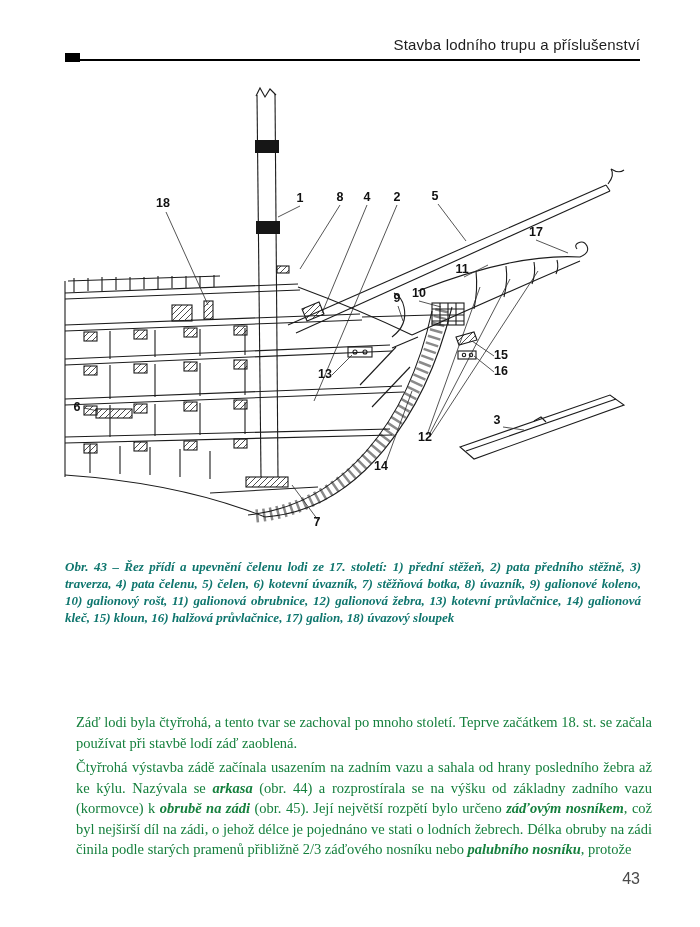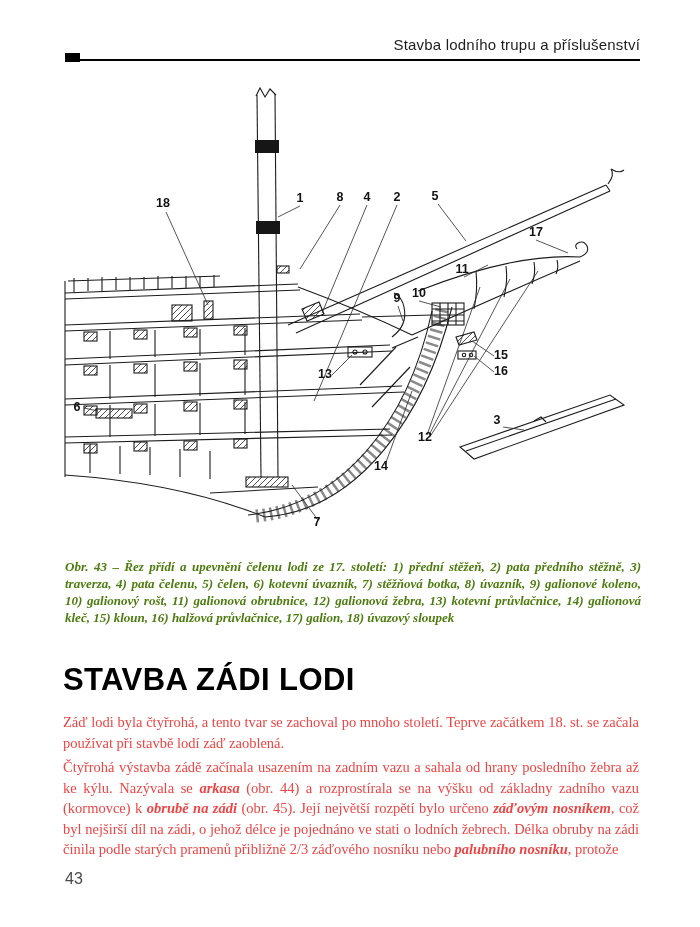--- a/index.html
+++ b/index.html
@@ -20,36 +20,36 @@
   }
   .head-rule-mark {
     position:absolute; left:0; top:-6px; width:15px; height:9px;
     background:#000; display:block;
   }
   .figure { position:absolute; left:60px; top:85px; width:580px; height:470px;font-weight:bold; }
   .fig-svg { width:580px; height:470px; display:block; }
   .caption {
     position:absolute; left:65px; top:558px; width:576px;
     font-family:"Liberation Serif", serif; font-weight:bold; font-style:italic;
-    font-size:13px; line-height:1.32; text-align:justify; color:#4d7c0f;
+    font-size:13px; line-height:1.32; text-align:justify; color:#0f766e;
   }
   .section-heading {
     position:absolute; left:63px; top:662px;
     font-family:"Liberation Sans", sans-serif; font-weight:bold;
     font-size:31px; letter-spacing:0.4px; color:#000;
   }
   .para {
-    position:absolute; left:63px; width:576px;
-    font-size:14.5px; line-height:1.42; text-align:justify; color:#ef4444;
+    position:absolute; left:76px; width:576px;
+    font-size:14.5px; line-height:1.42; text-align:justify; color:#15803d;
   }
   .para-1 { top:712px; }
   .para-2 { top:757px; }
   .bi { font-weight:bold; font-style:italic;margin-top:17px; }
   .page-number {
-    position:absolute; top:870px; left:65px; width:575px; text-align:left;
+    position:absolute; top:870px; left:65px; width:575px; text-align:right;
     font-family:"Liberation Sans", sans-serif; font-size:16px; color:#4a4a4a;
   }
 </style>
 </head>
 <body>
 
 <div class="page">
 
   <div class="running-head">
     <span>Stavba lodního trupu a příslušenství</span>
@@ -203,21 +203,20 @@
         <text x="437" y="339">3</text>
         <text x="365" y="356">12</text>
         <text x="321" y="385">14</text>
         <text x="257" y="441">7</text>
       </g>
     </svg>
   </div>
 
   <p class="caption">Obr. 43 – Řez přídí a upevnění čelenu lodi ze 17. století: 1) přední stěžeň, 2) pata předního stěžně, 3) traverza, 4) pata čelenu, 5) čelen, 6) kotevní úvazník, 7) stěžňová botka, 8) úvazník, 9) galionové koleno, 10) galionový rošt, 11) galionová obrubnice, 12) galionová žebra, 13) kotevní průvlačnice, 14) galionová kleč, 15) kloun, 16) halžová průvlačnice, 17) galion, 18) úvazový sloupek</p>
 
-  <h1 class="section-heading">STAVBA ZÁDI LODI</h1>
 
   <p class="para para-1">Záď lodi byla čtyřrohá, a tento tvar se zachoval po mnoho století. Teprve začátkem 18. st. se začala používat při stavbě lodí záď zaoblená.</p>
 
   <p class="para para-2"><span>Čtyřrohá výstavba zádě začínala usazením na zadním vazu a sahala od hrany posledního žebra až ke kýlu. Nazývala se </span><span class="bi">arkasa</span><span> (obr. 44) a rozprostírala se na výšku od základny zadního vazu (kormovce) k </span><span class="bi">obrubě na zádi</span><span> (obr. 45). Její největší rozpětí bylo určeno </span><span class="bi">záďovým nosníkem</span><span>, což byl nejširší díl na zádi, o jehož délce je pojednáno ve stati o lodních žebrech. Délka obruby na zádi činila podle starých pramenů přibližně 2/3 záďového nosníku nebo </span><span class="bi">palubního nosníku</span><span>, protože</span></p>
 
   <div class="page-number">43</div>
 
 </div>
 
 </body></html>

